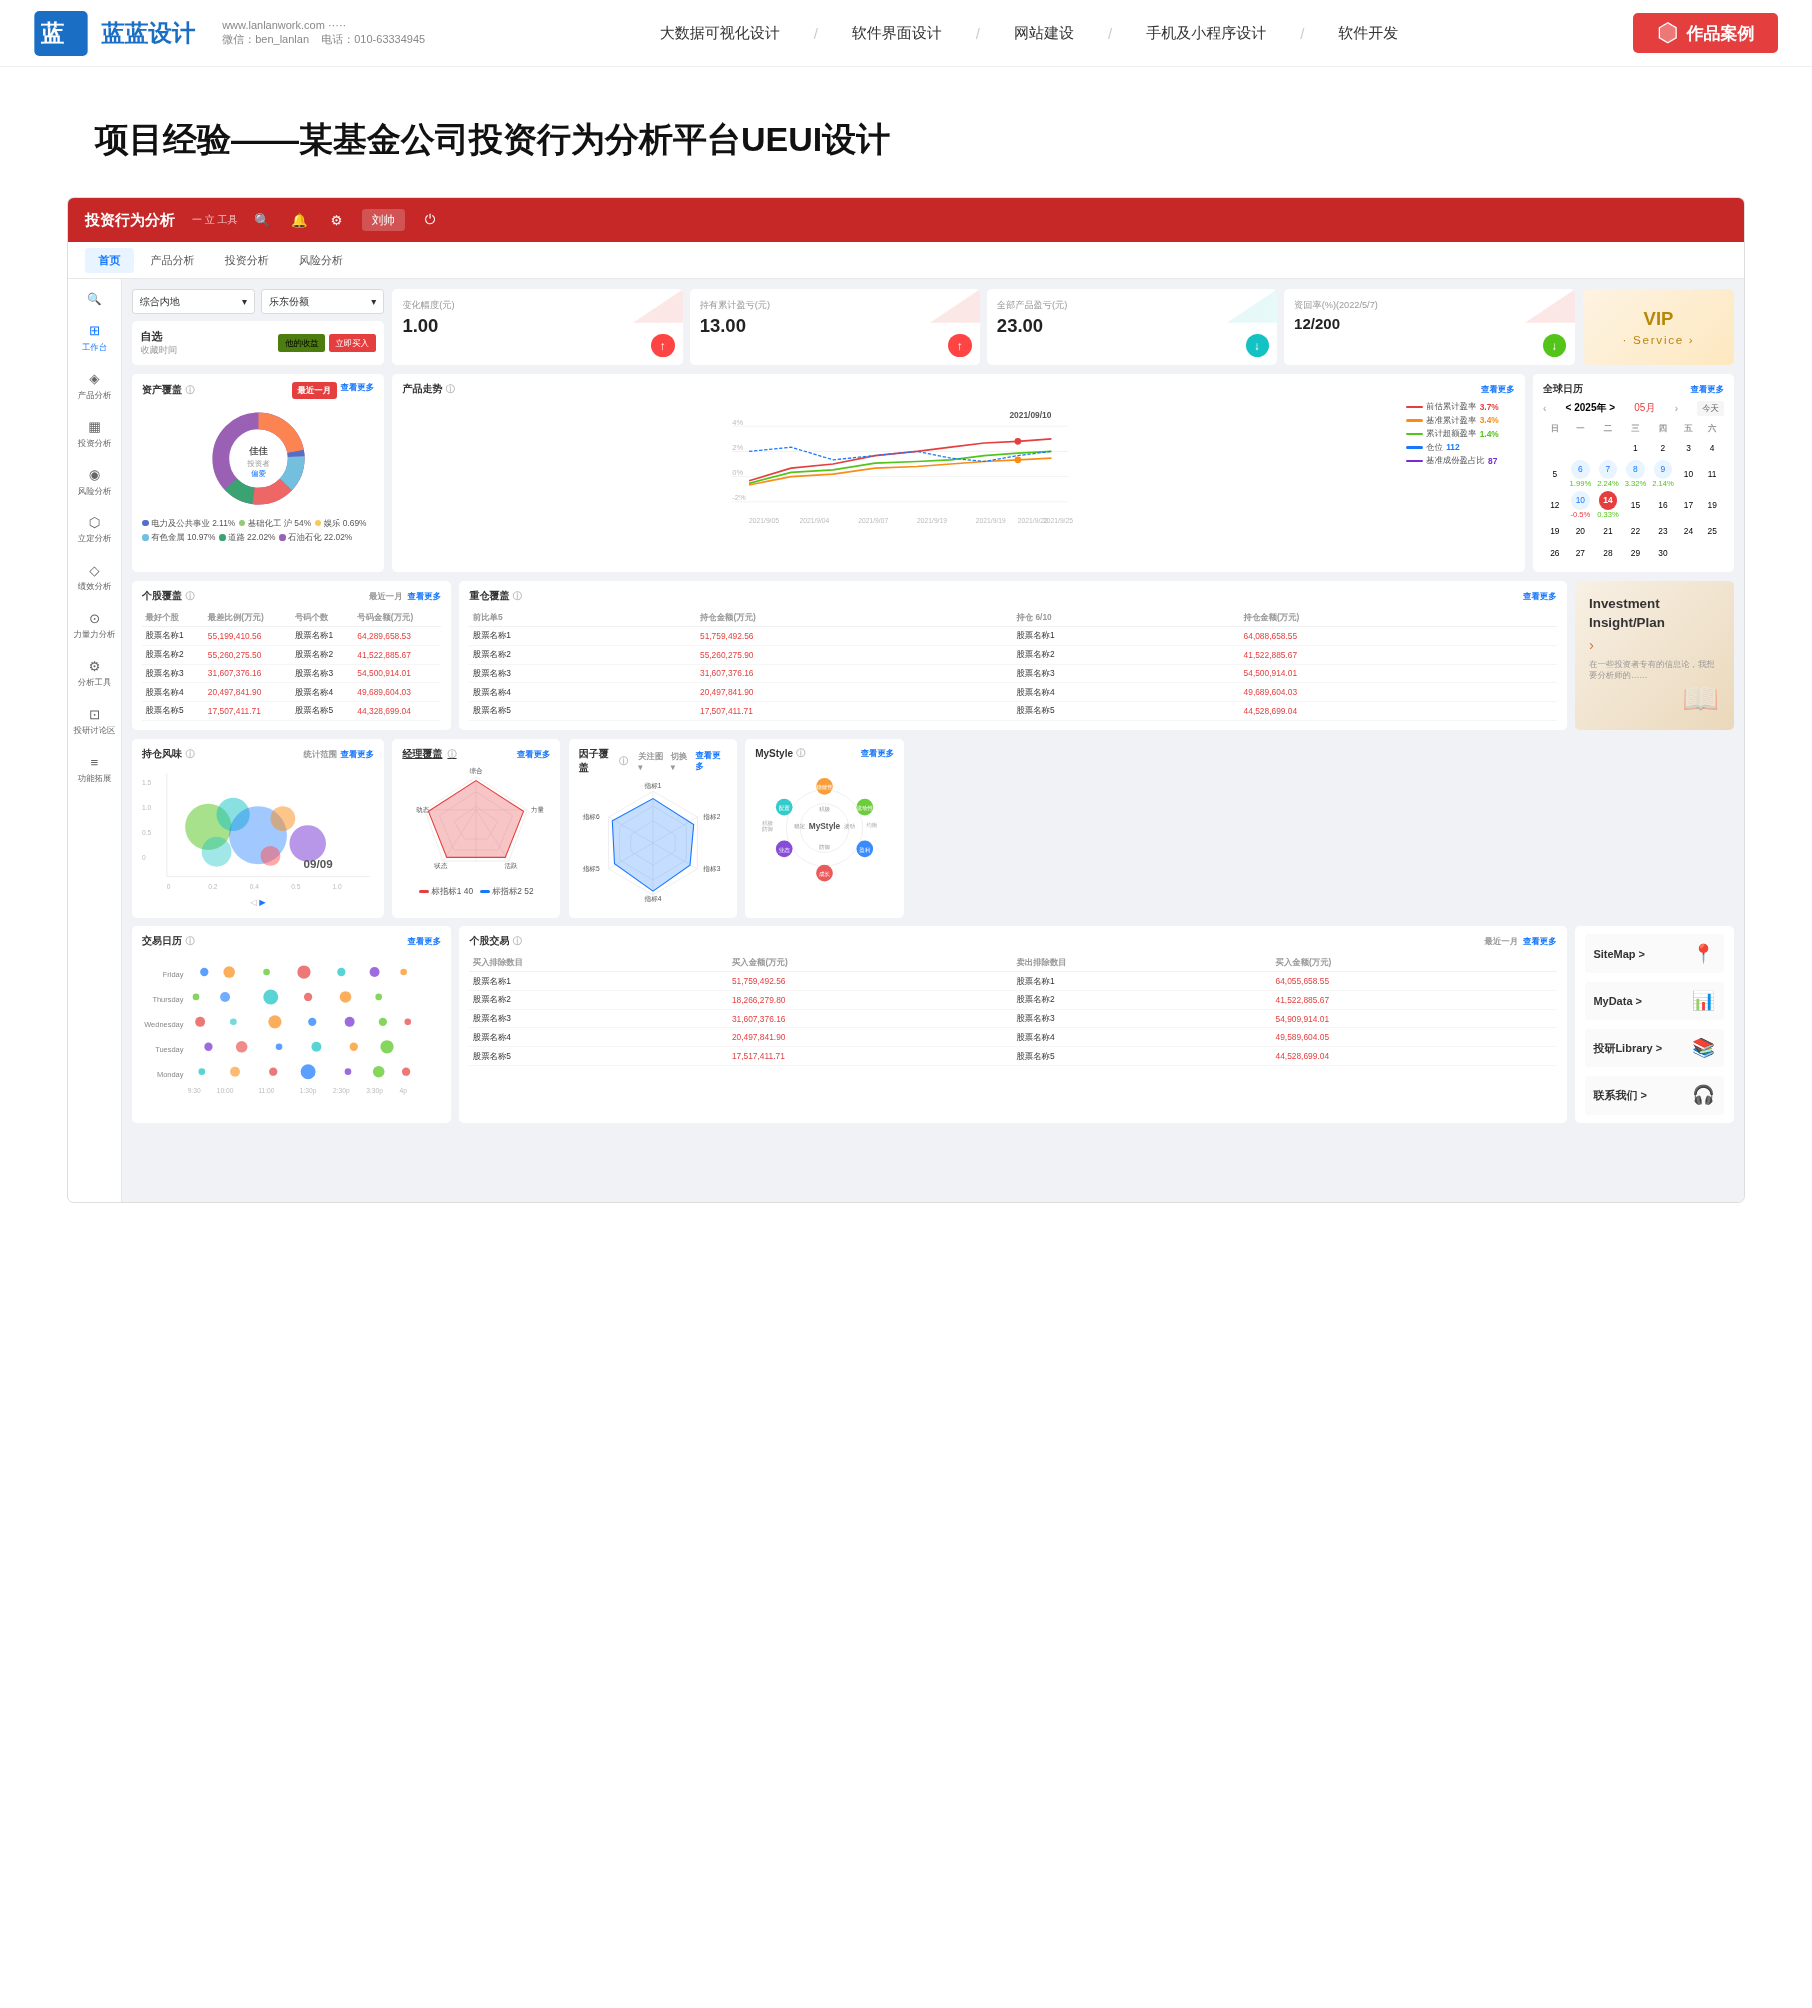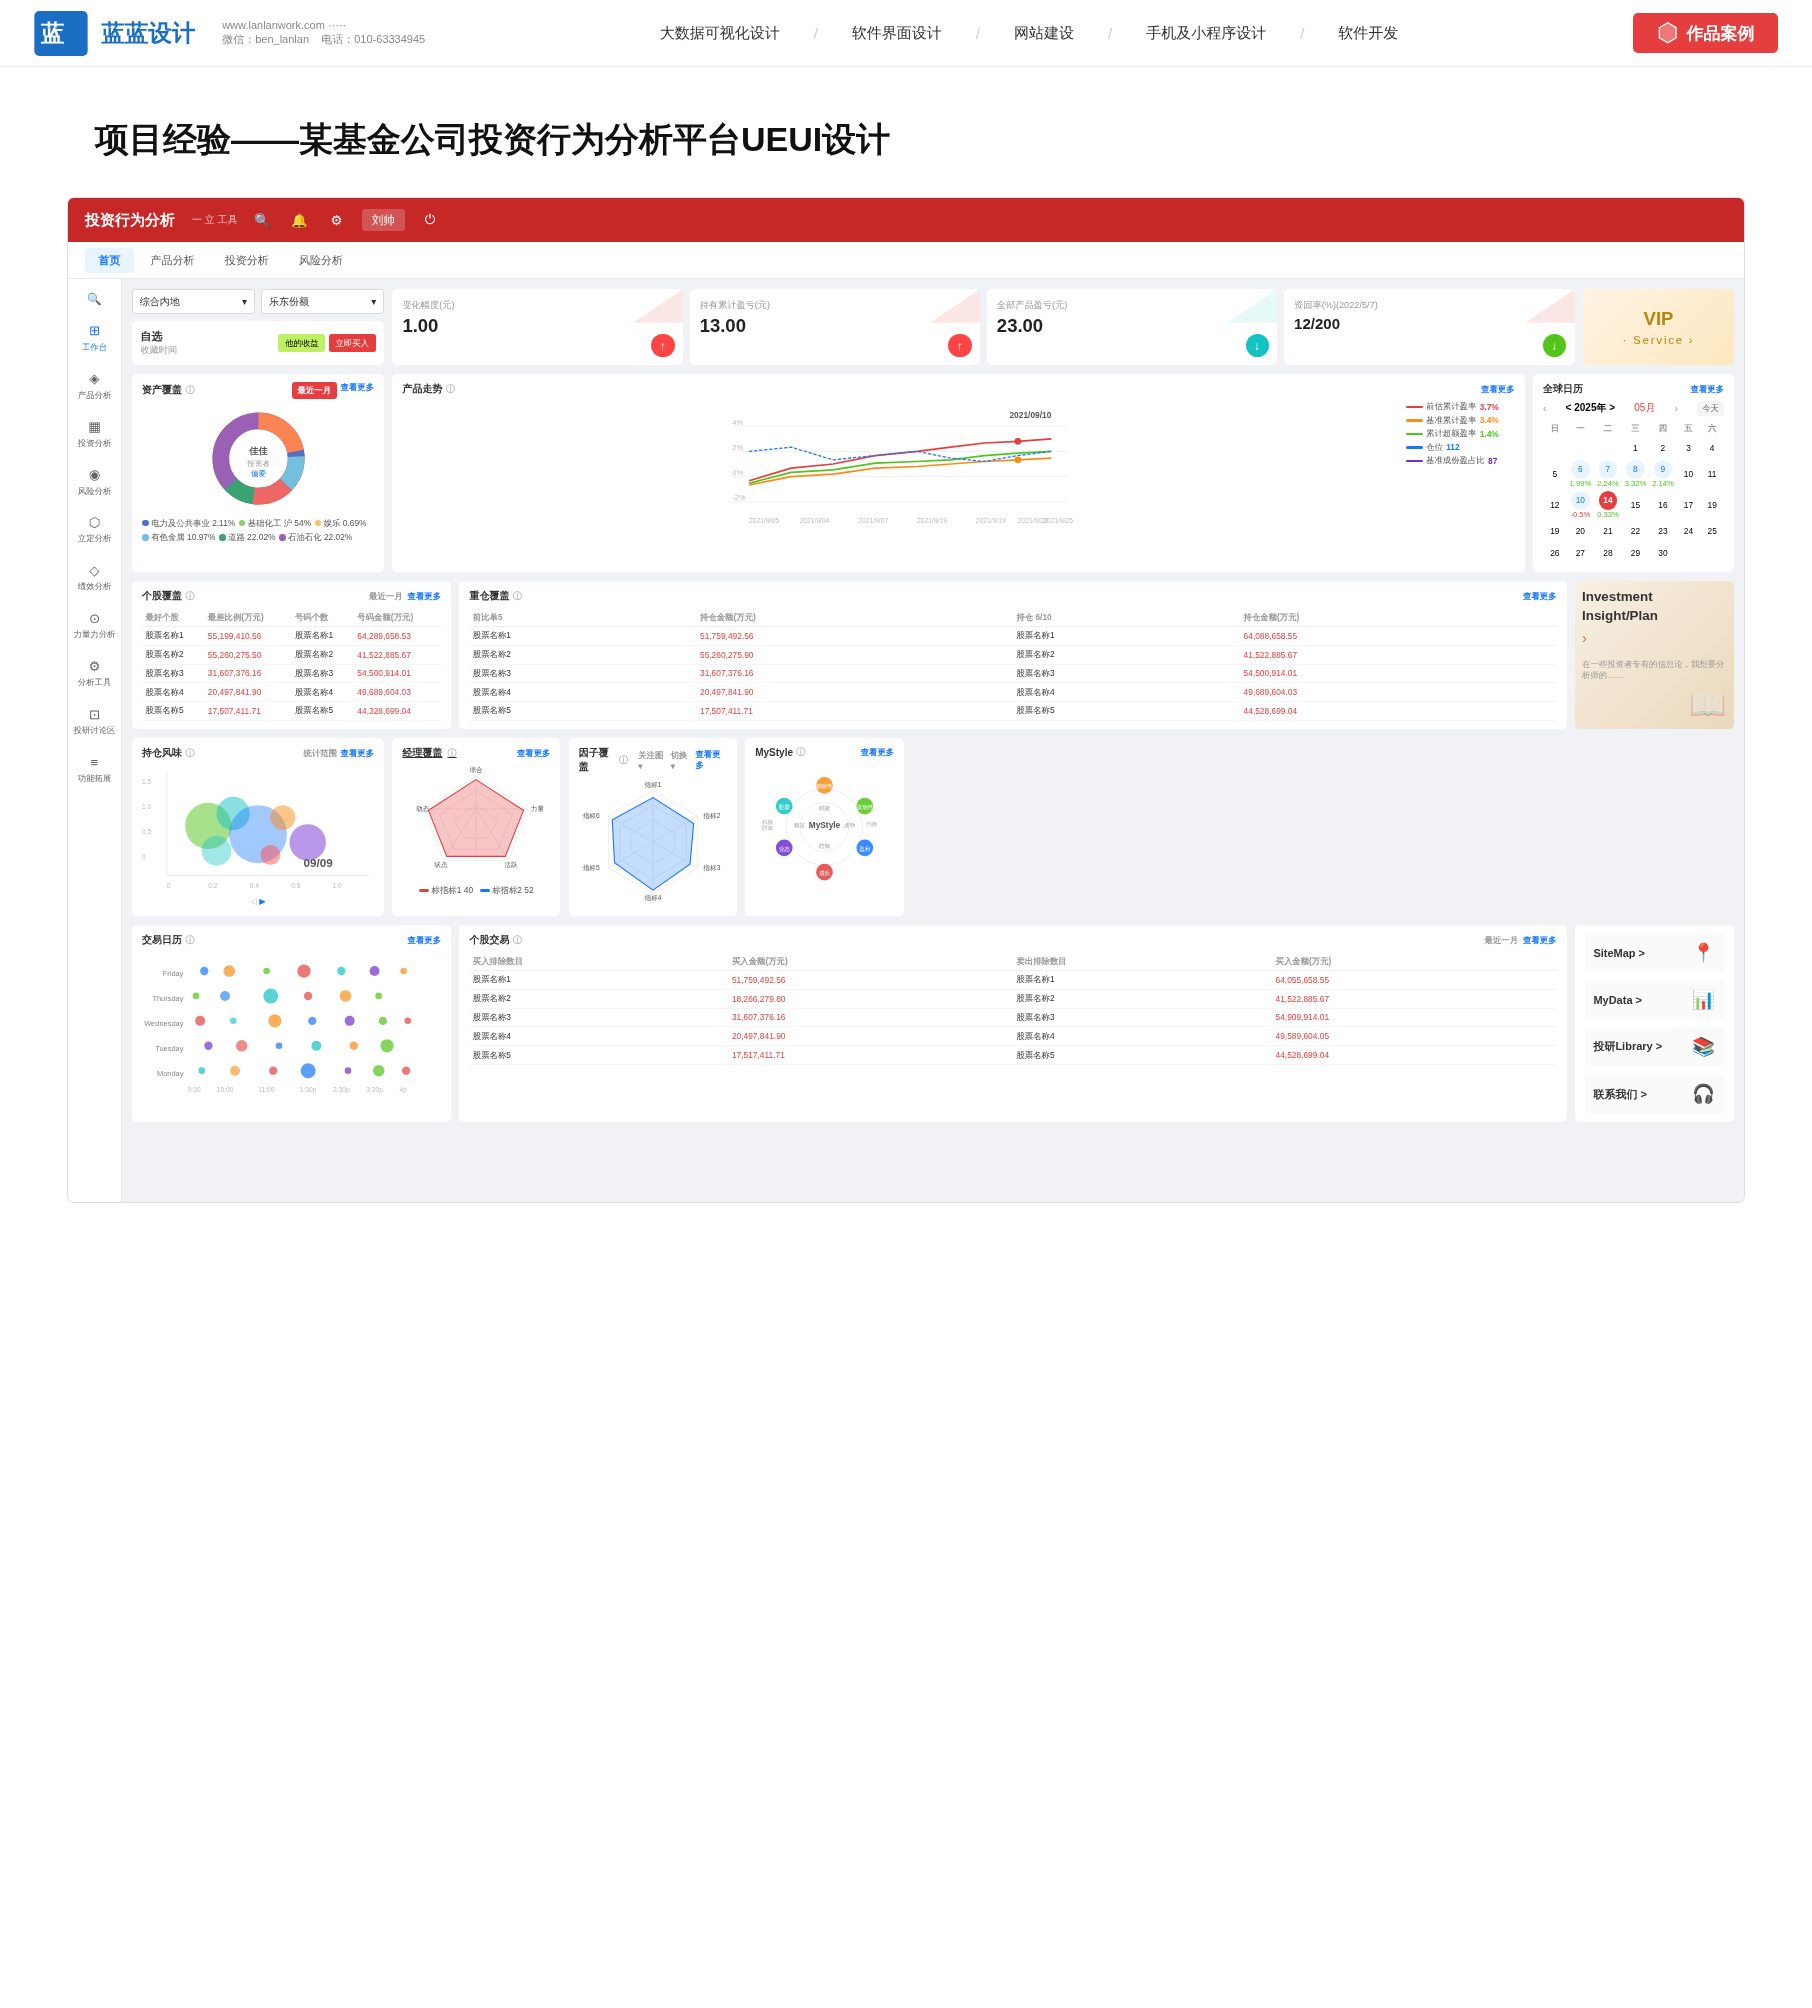--- a/index.html
+++ b/index.html
@@ -408,21 +408,21 @@
     .cal-cell-num { font-size: 7.6px; color: #52c41a; }
     .cal-cell-neg { font-size: 7.6px; color: #e53e3e; }
 
     
     .row3 { align-items: stretch; }
     .individual-card { width: 319px; }
     .manager-card { flex: 1; }
     .insight-card {
       width: 159px;
       background: linear-gradient(135deg, #f8f0e8, #f0e4d0);
-      padding: 7px;
+      padding: 14px;
       display: flex;
       flex-direction: column;
       justify-content: space-between;
     }
 
     .data-table { width: 100%; border-collapse: collapse; }
     .data-table th {
       font-size: 8.4px;
       color: #999;
       text-align: left;
@@ -615,21 +615,21 @@
               <span>▾</span>
             </div>
           </div>
           <div class="db-card row1-overview">
             <div style="display:flex;align-items:center;gap:6.7px;">
               <div style="flex:1;font-size:9.2px;color:#999;">
                 <div style="font-size:11px;color:#333;font-weight:600;">自选</div>
                 <div>收藏时间</div>
               </div>
               <div style="display:flex;gap:3.4px;">
-                <div style="background:#bef264;padding:3.4px 6.7px;border-radius:2.5px;font-size:8.4px;cursor:pointer;">他的收益</div>
+                <div style="background:#4d7c0f;padding:3.4px 6.7px;border-radius:2.5px;font-size:8.4px;cursor:pointer;">他的收益</div>
                 <div style="background:#e53e3e;color:#fff;padding:3.4px 6.7px;border-radius:2.5px;font-size:8.4px;cursor:pointer;">立即买入</div>
               </div>
             </div>
           </div>
         </div>
 
         <div class="stat-cards" style="flex:1;">
           <div class="stat-card">
             <div class="stat-card-label">变化幅度(元)</div>
             <div class="stat-card-val">1.00</div>

